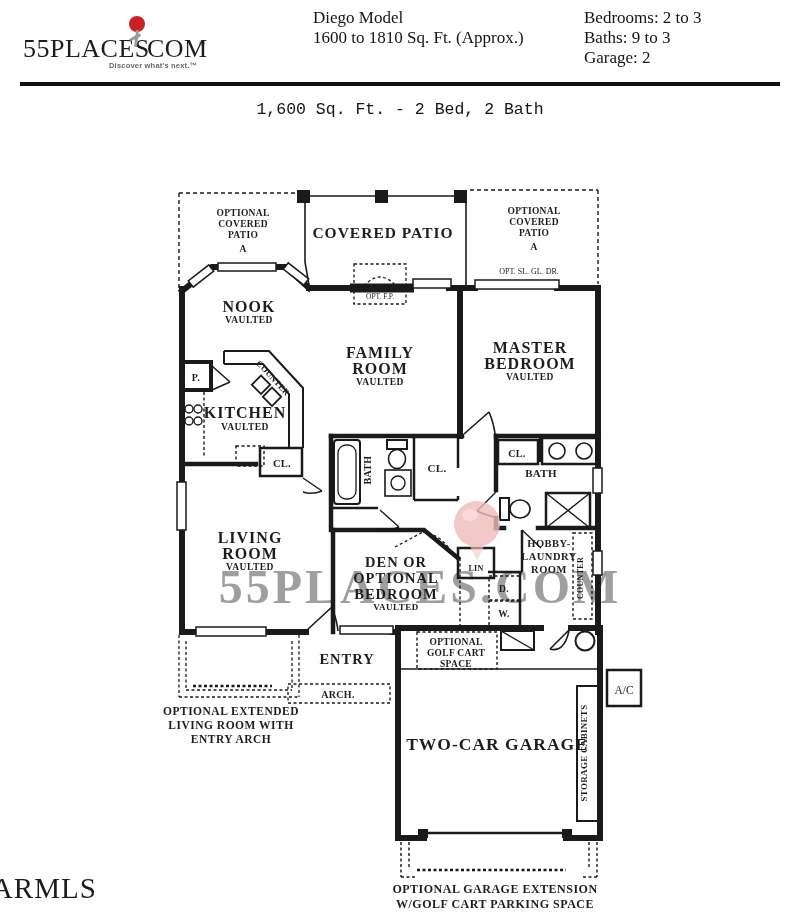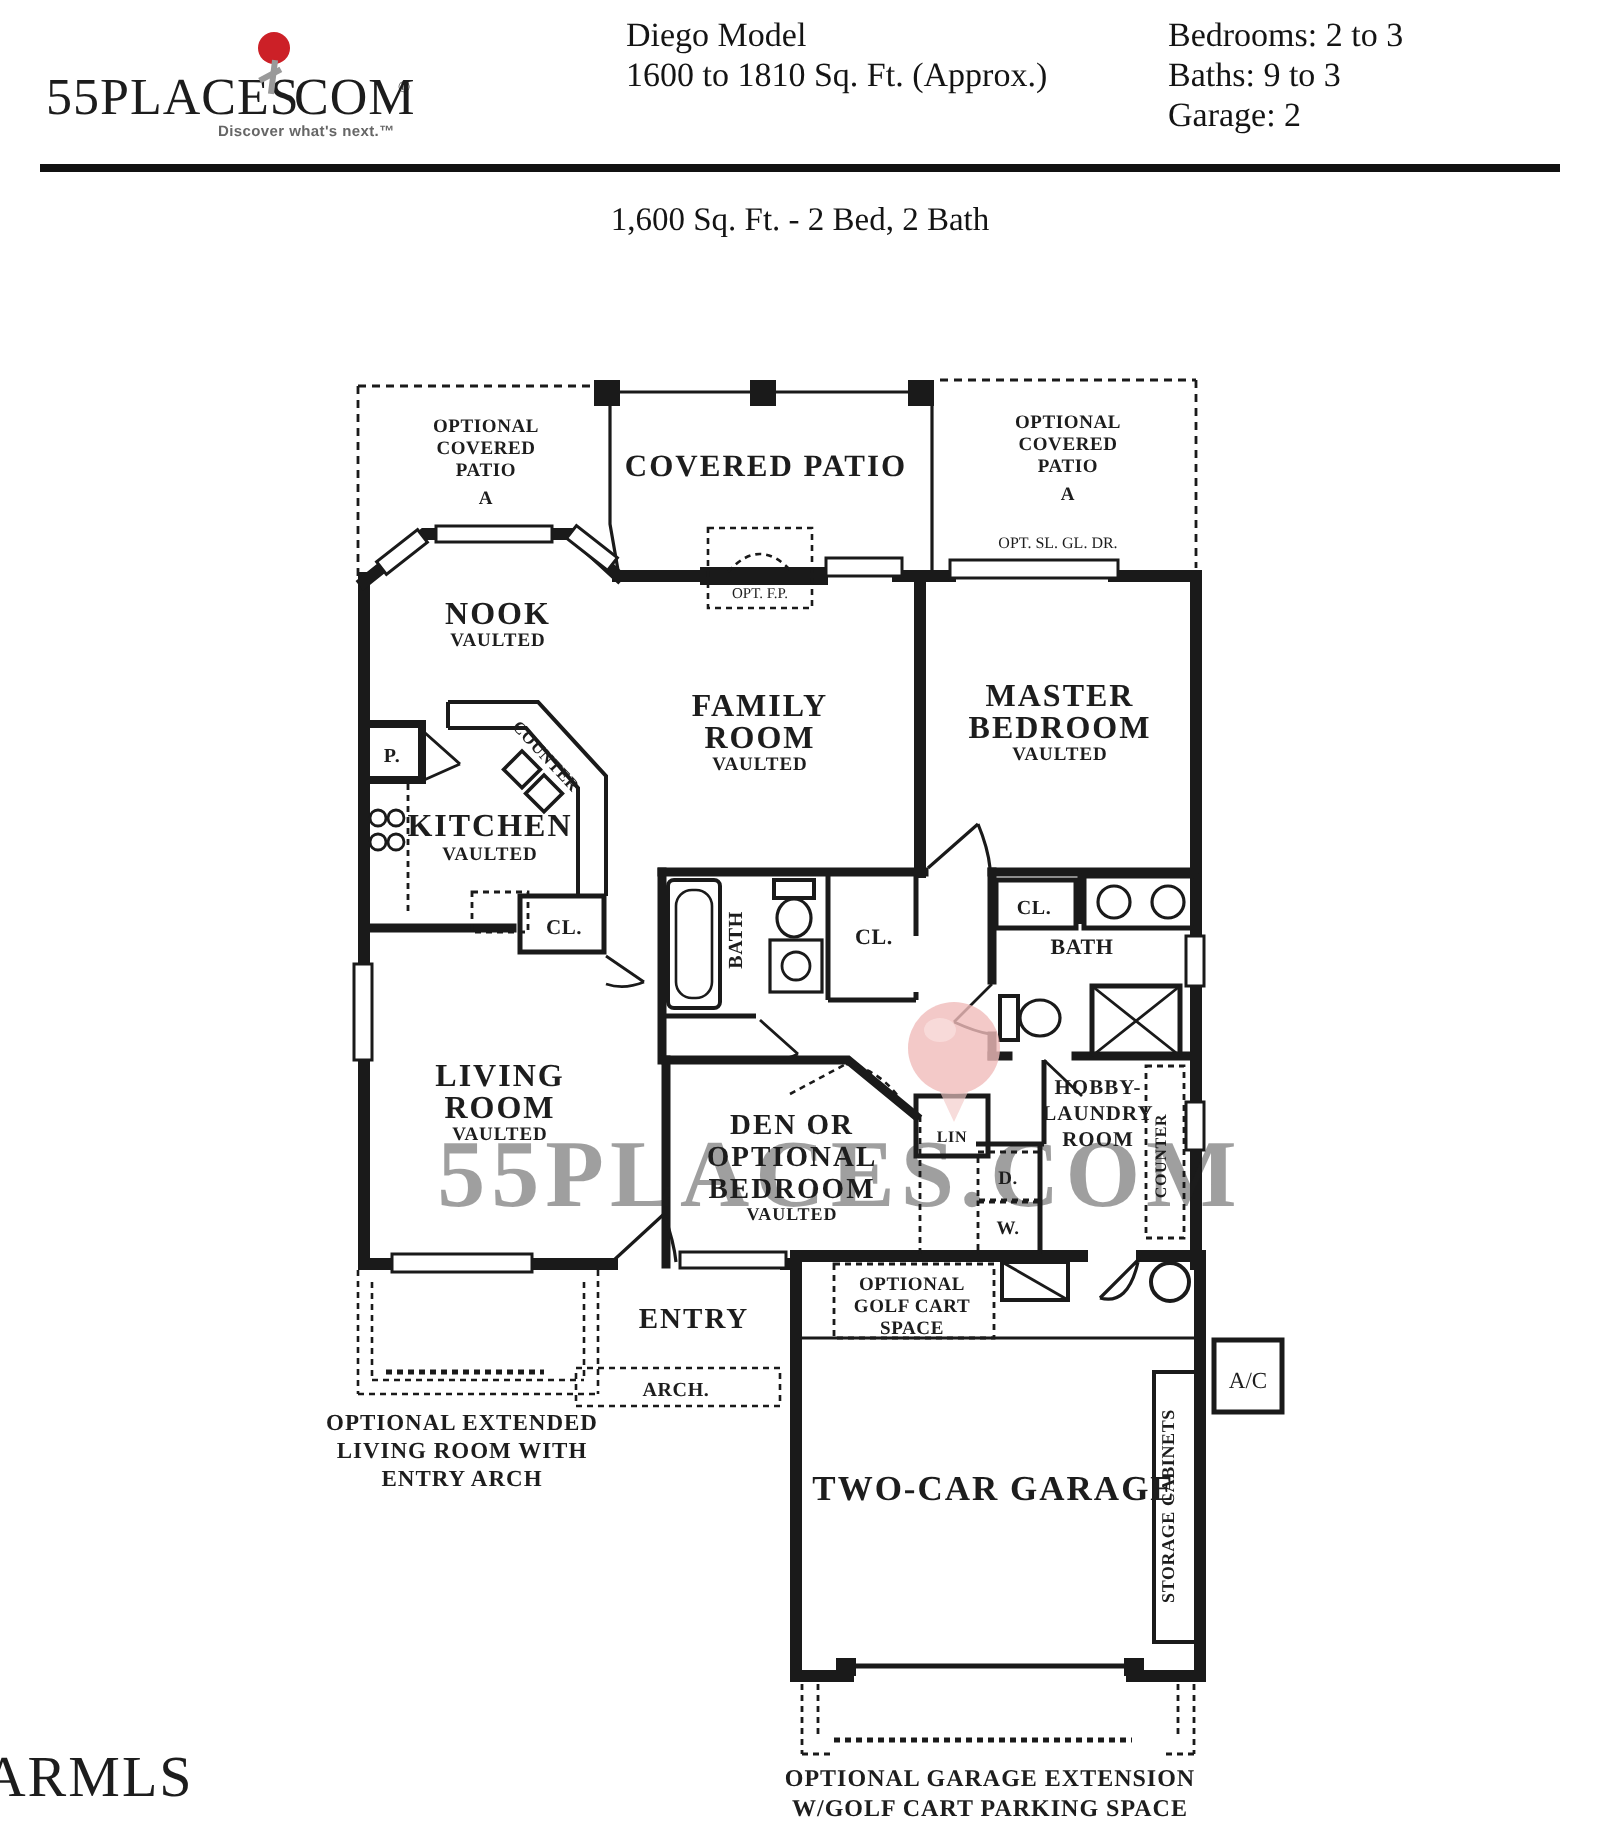--- a/index.html
+++ b/index.html
@@ -3,21 +3,21 @@
 <meta charset="utf-8">
 <style>
   html,body{margin:0;padding:0;}
   body{width:800px;height:924px;position:relative;background:#ffffff;overflow:hidden;
        font-family:"Liberation Serif",serif;color:#141414;}
   
   .hdr-block{position:absolute;font-size:17px;line-height:20px;white-space:nowrap;}
   #model-info{left:313px;top:8px;}
   #spec-info{left:584px;top:8px;font-family:Liberation Serif, serif;}
   #divider{position:absolute;left:20px;top:82px;width:760px;height:4px;background:#111;}
-  #plan-subtitle{position:absolute;left:0;right:0;top:100px;text-align:center;font-size:16.5px;}
+  #plan-subtitle{position:absolute;left:0;right:0;top:100px;text-align:center;font-size:16.5px;font-family:Liberation Mono, monospace;}
   
   #logo{position:absolute;left:23px;top:14px;width:185px;height:64px;}
   .lg-txt{position:absolute;bottom:14px;font-size:26px;letter-spacing:.5px;color:#1c1c1c;font-weight:500;}
   #lg-left{left:0;}
   #lg-right{left:124px;}
   #lg-reg{position:absolute;left:176px;bottom:30px;font-size:8px;color:#1c1c1c;}
   #lg-balloon{position:absolute;left:106px;top:2px;width:16px;height:16px;border-radius:50%;}
   #lg-stick{position:absolute;left:112px;top:16px;width:3px;height:17px;background:#9a9a9a;transform:rotate(7deg);}
   #lg-arm{position:absolute;left:106px;top:22px;width:12px;height:2.5px;background:#9a9a9a;transform:rotate(-28deg);}
   #lg-tagline{position:absolute;left:86px;top:47px;font-family:"Liberation Sans",sans-serif;

